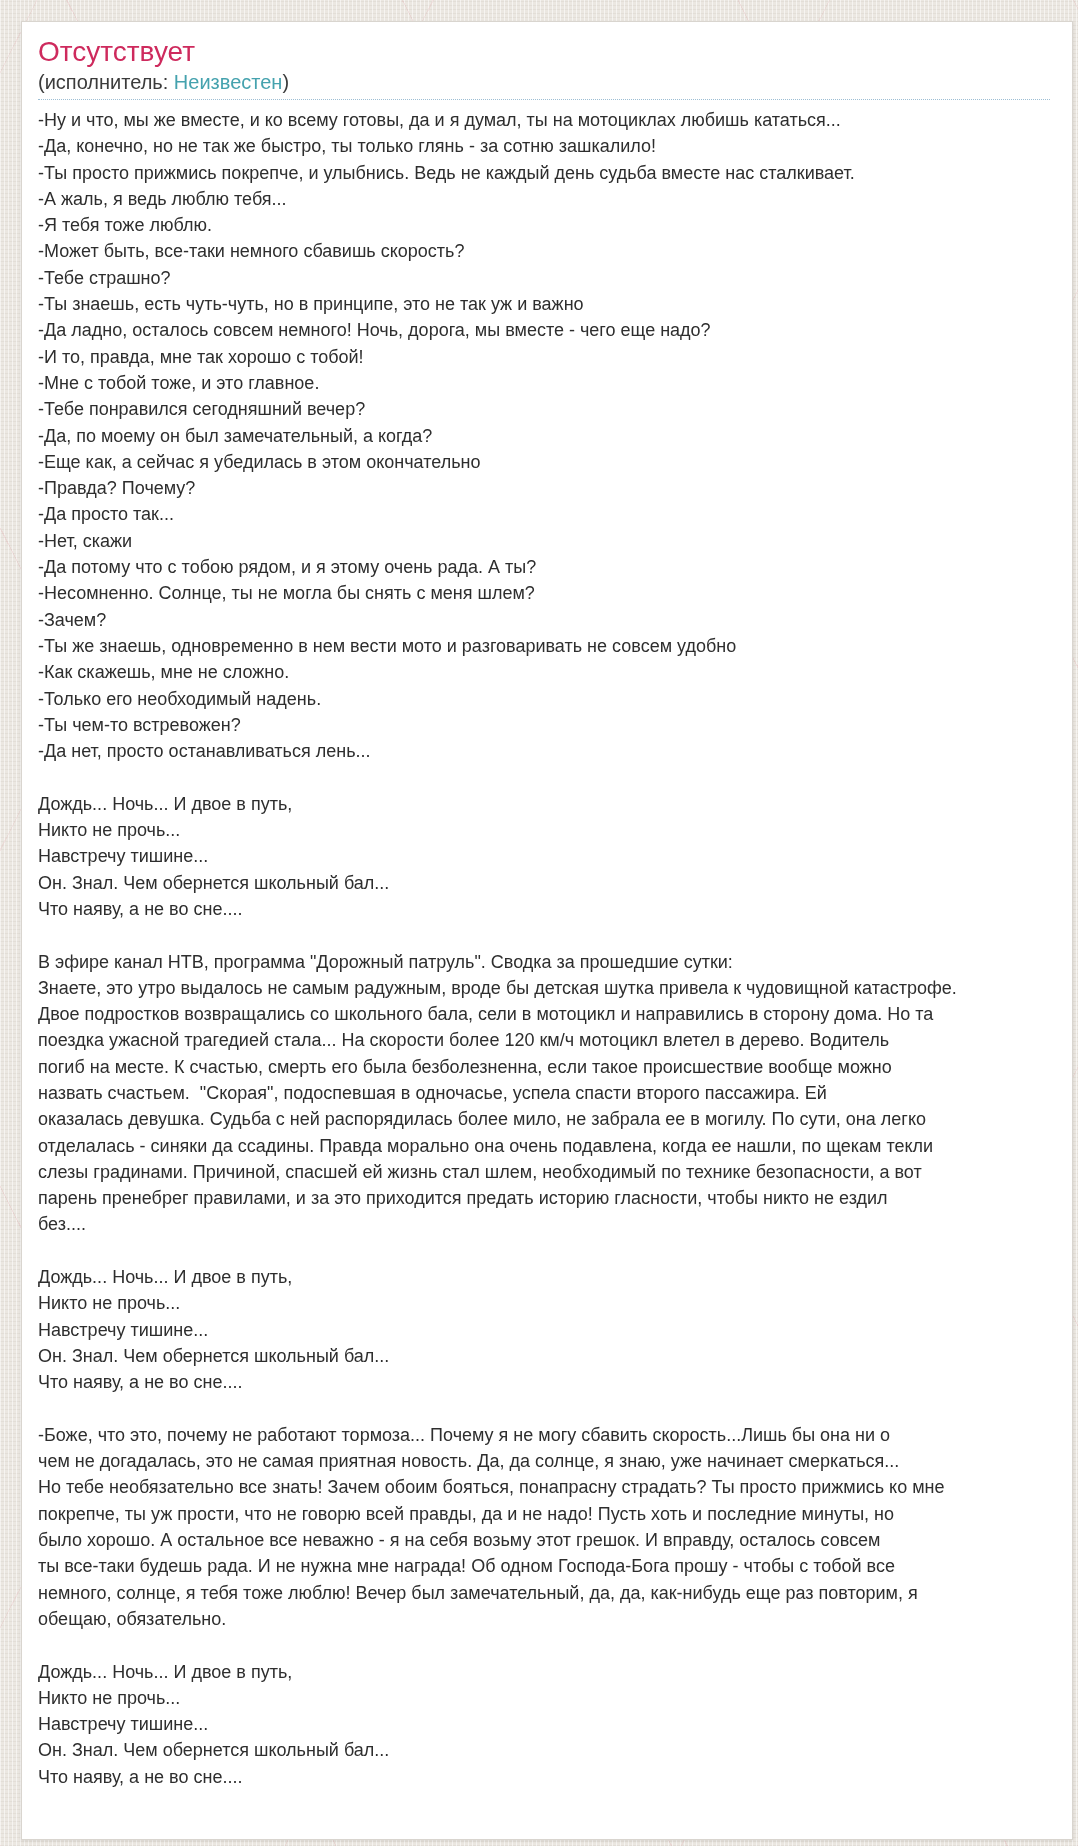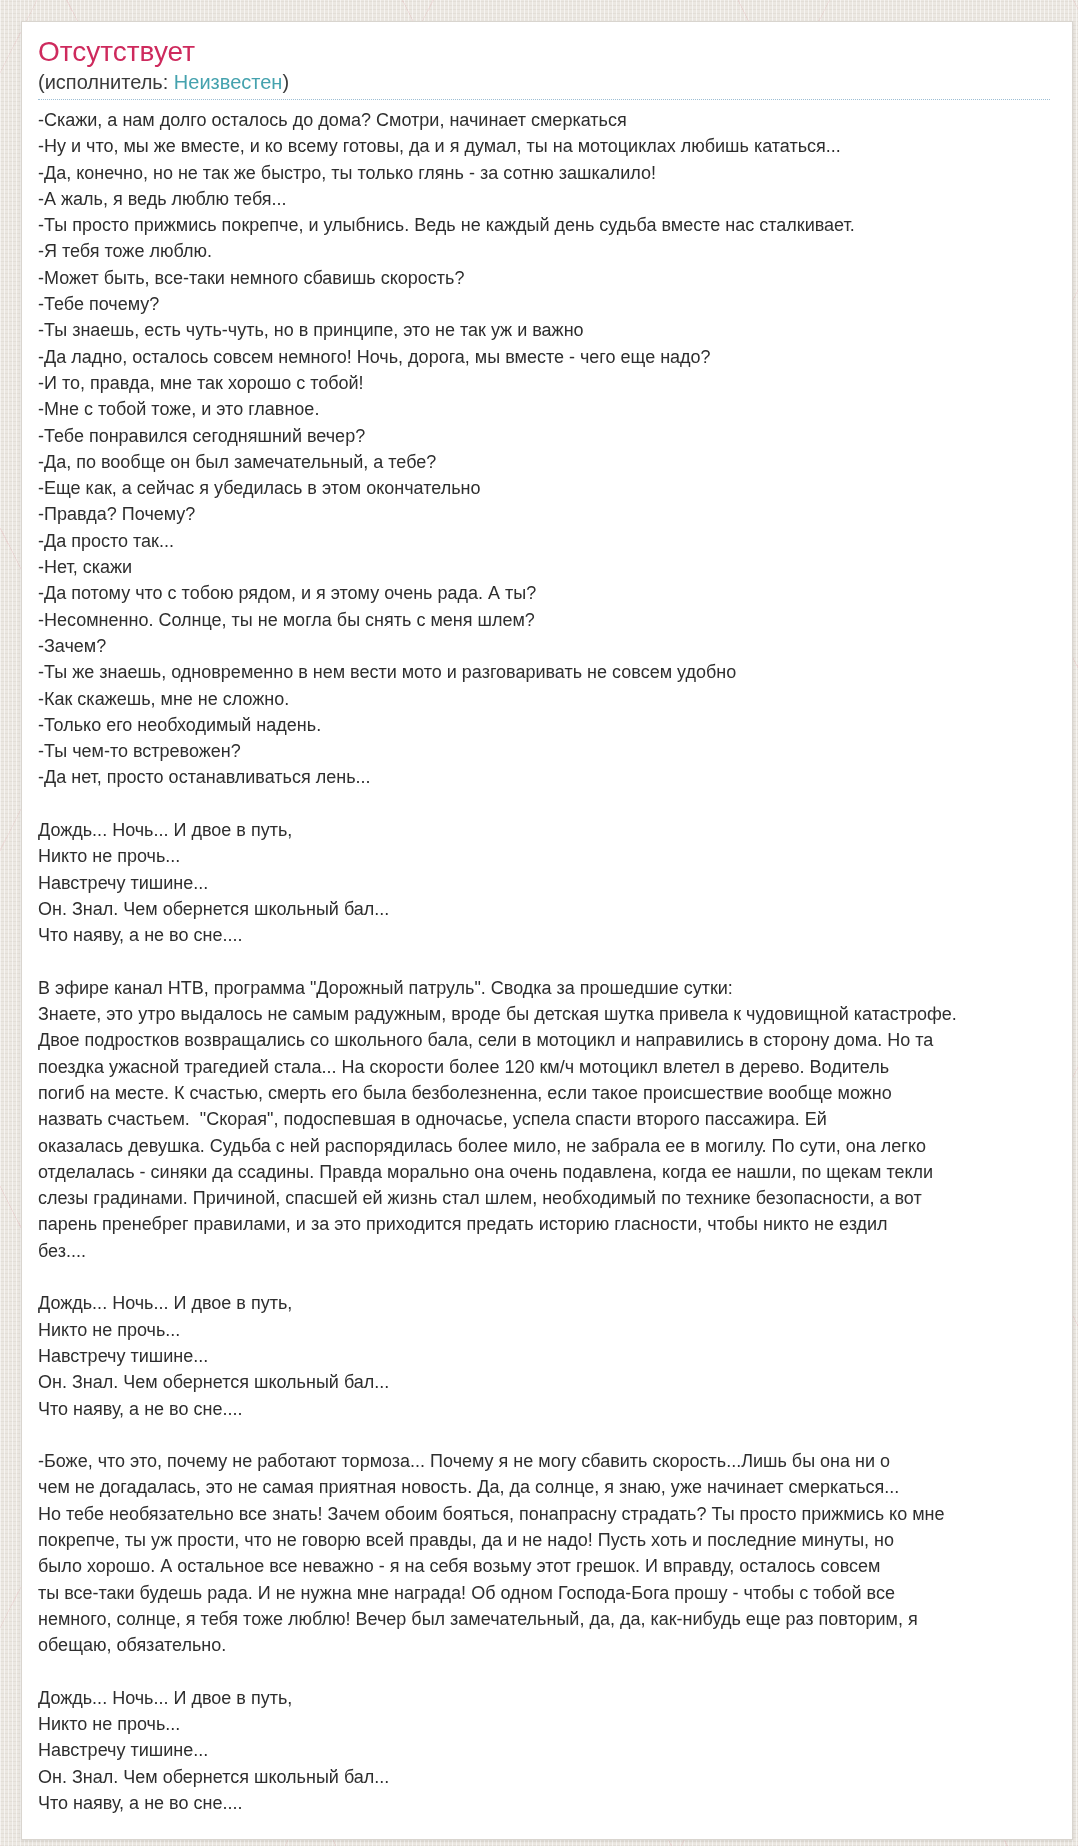--- a/index.html
+++ b/index.html
@@ -67,34 +67,33 @@
 </head>
 <body>
 
 <div class="card">
   <div class="header">
     <h1 class="title" style="color: rgb(206, 42, 93);">Отсутствует</h1>
     <div class="artist-line"><span>(исполнитель: </span><a class="artist-link" style="color: rgb(69, 162, 174);">Неизвестен</a><span>)</span></div>
   </div>
 
   <div class="lyrics">
-      <div class="lyric-line">-Скажи, а нам долго осталось до дома? Смотри, начинает смеркаться</div>
       <div class="lyric-line">-Ну и что, мы же вместе, и ко всему готовы, да и я думал, ты на мотоциклах любишь кататься...</div>
       <div class="lyric-line">-Да, конечно, но не так же быстро, ты только глянь - за сотню зашкалило!</div>
+      <div class="lyric-line">-Ты просто прижмись покрепче, и улыбнись. Ведь не каждый день судьба вместе нас сталкивает.</div>
       <div class="lyric-line">-А жаль, я ведь люблю тебя...</div>
-      <div class="lyric-line">-Ты просто прижмись покрепче, и улыбнись. Ведь не каждый день судьба вместе нас сталкивает.</div>
       <div class="lyric-line">-Я тебя тоже люблю.</div>
       <div class="lyric-line">-Может быть, все-таки немного сбавишь скорость?</div>
-      <div class="lyric-line">-Тебе почему?</div>
+      <div class="lyric-line">-Тебе страшно?</div>
       <div class="lyric-line">-Ты знаешь, есть чуть-чуть, но в принципе, это не так уж и важно</div>
       <div class="lyric-line">-Да ладно, осталось совсем немного! Ночь, дорога, мы вместе - чего еще надо?</div>
       <div class="lyric-line">-И то, правда, мне так хорошо с тобой!</div>
       <div class="lyric-line">-Мне с тобой тоже, и это главное.</div>
       <div class="lyric-line">-Тебе понравился сегодняшний вечер?</div>
-      <div class="lyric-line">-Да, по вообще он был замечательный, а тебе?</div>
+      <div class="lyric-line">-Да, по моему он был замечательный, а когда?</div>
       <div class="lyric-line">-Еще как, а сейчас я убедилась в этом окончательно</div>
       <div class="lyric-line">-Правда? Почему?</div>
       <div class="lyric-line">-Да просто так...</div>
       <div class="lyric-line">-Нет, скажи</div>
       <div class="lyric-line">-Да потому что с тобою рядом, и я этому очень рада. А ты?</div>
       <div class="lyric-line">-Несомненно. Солнце, ты не могла бы снять с меня шлем?</div>
       <div class="lyric-line">-Зачем?</div>
       <div class="lyric-line">-Ты же знаешь, одновременно в нем вести мото и разговаривать не совсем удобно</div>
       <div class="lyric-line">-Как скажешь, мне не сложно.</div>
       <div class="lyric-line">-Только его необходимый надень.</div>

